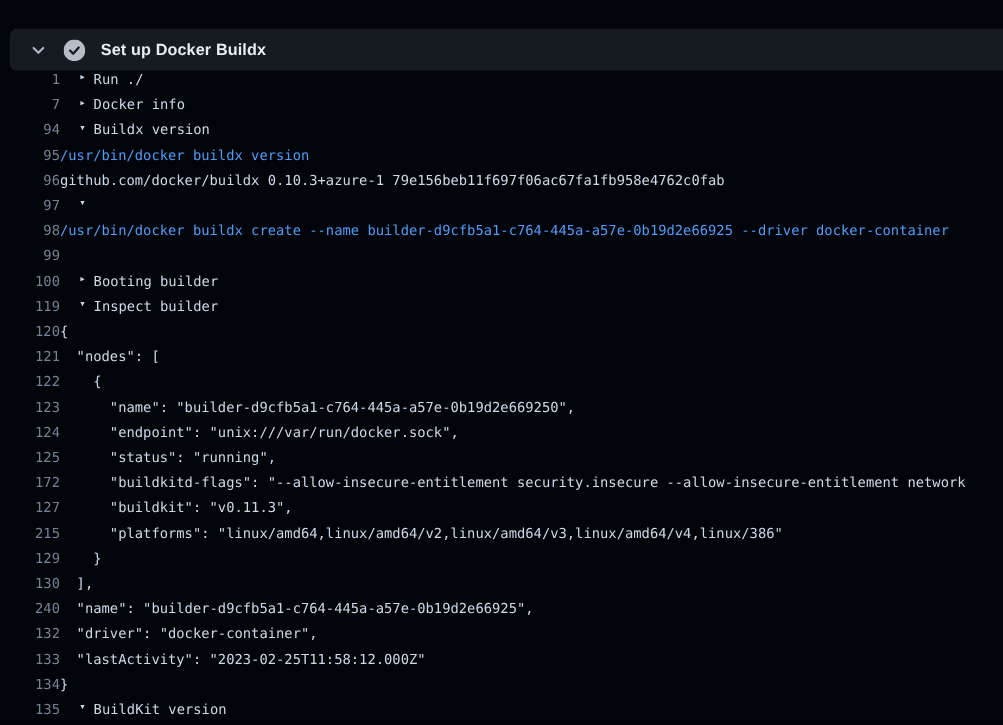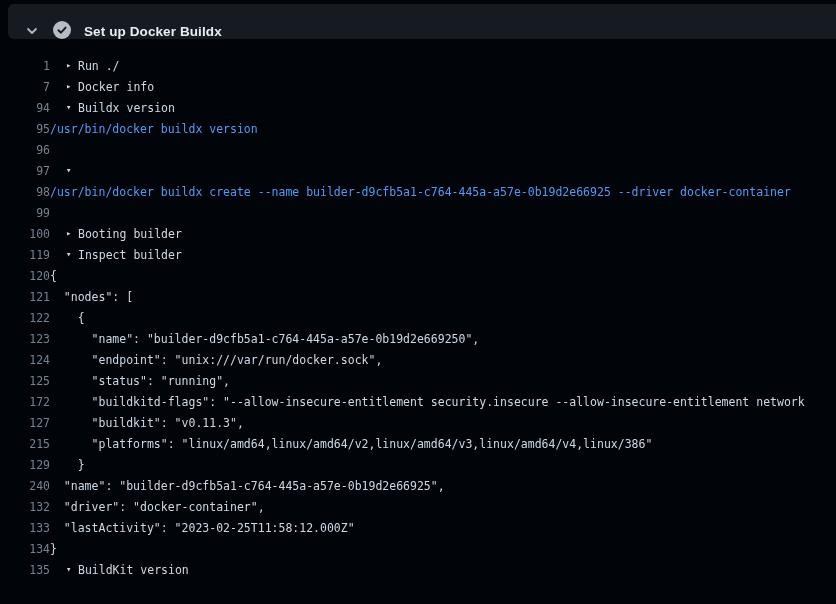--- a/index.html
+++ b/index.html
@@ -3,26 +3,26 @@
 <meta charset="utf-8">
 <style>
   * { margin: 0; padding: 0; box-sizing: border-box; }
   html, body { width: 836px; height: 604px; overflow: hidden; }
   body {
     background: #010409;
     font-family: "Liberation Sans", sans-serif;
   }
   .step-header {
     position: absolute;
-    left: 8px; top: 4px; right: 0;
+    left: 8px; top: 24px; right: 0;
     height: 35px;
     background: #161b22;
     border-radius: 6px 0 0 6px;
     display: flex;
-    align-items: flex-end;
+    align-items: center;
     padding-left: 16px;
     cursor: pointer;
   }
   .chev { display: inline-flex; width: 16px; height: 16px; align-items: center; justify-content: center; color: #afb8c1; }
   .status { display: inline-flex; margin-left: 13px; width: 18px; height: 18px; }
   .step-title {
     margin-left: 13px;
     color: #e6edf3;
     font-size: 13.5px;
     font-weight: 600;
@@ -80,35 +80,36 @@
     </svg>
   </span>
   <span class="step-title">Set up Docker Buildx</span>
 </div>
 
 <div class="log">
     <div class="row"><a class="num">1</a><span class="toggle">▸</span><span class="gtext">Run ./</span></div>
     <div class="row"><a class="num">7</a><span class="toggle">▸</span><span class="gtext">Docker info</span></div>
     <div class="row"><a class="num">94</a><span class="toggle">▾</span><span class="gtext">Buildx version</span></div>
     <div class="row"><a class="num">95</a><span class="ltext cmd">/usr/bin/docker buildx version</span></div>
-    <div class="row"><a class="num">96</a></div>
+    <div class="row"><a class="num">96</a><span class="ltext">github.com/docker/buildx 0.10.3+azure-1 79e156beb11f697f06ac67fa1fb958e4762c0fab</span></div>
     <div class="row"><a class="num">97</a><span class="toggle">▾</span></div>
     <div class="row"><a class="num">98</a><span class="ltext cmd">/usr/bin/docker buildx create --name builder-d9cfb5a1-c764-445a-a57e-0b19d2e66925 --driver docker-container</span></div>
     <div class="row"><a class="num">99</a></div>
     <div class="row"><a class="num">100</a><span class="toggle">▸</span><span class="gtext">Booting builder</span></div>
     <div class="row"><a class="num">119</a><span class="toggle">▾</span><span class="gtext">Inspect builder</span></div>
     <div class="row"><a class="num">120</a><span class="ltext">{</span></div>
     <div class="row"><a class="num">121</a><span class="ltext">  "nodes": [</span></div>
     <div class="row"><a class="num">122</a><span class="ltext">    {</span></div>
     <div class="row"><a class="num">123</a><span class="ltext">      "name": "builder-d9cfb5a1-c764-445a-a57e-0b19d2e669250",</span></div>
     <div class="row"><a class="num">124</a><span class="ltext">      "endpoint": "unix:///var/run/docker.sock",</span></div>
     <div class="row"><a class="num">125</a><span class="ltext">      "status": "running",</span></div>
     <div class="row"><a class="num">172</a><span class="ltext">      "buildkitd-flags": "--allow-insecure-entitlement security.insecure --allow-insecure-entitlement network</span></div>
     <div class="row"><a class="num">127</a><span class="ltext">      "buildkit": "v0.11.3",</span></div>
     <div class="row"><a class="num">215</a><span class="ltext">      "platforms": "linux/amd64,linux/amd64/v2,linux/amd64/v3,linux/amd64/v4,linux/386"</span></div>
     <div class="row"><a class="num">129</a><span class="ltext">    }</span></div>
+    <div class="row"><a class="num">130</a><span class="ltext">  ],</span></div>
     <div class="row"><a class="num">240</a><span class="ltext">  "name": "builder-d9cfb5a1-c764-445a-a57e-0b19d2e66925",</span></div>
     <div class="row"><a class="num">132</a><span class="ltext">  "driver": "docker-container",</span></div>
     <div class="row"><a class="num">133</a><span class="ltext">  "lastActivity": "2023-02-25T11:58:12.000Z"</span></div>
     <div class="row"><a class="num">134</a><span class="ltext">}</span></div>
     <div class="row"><a class="num">135</a><span class="toggle">▾</span><span class="gtext">BuildKit version</span></div>
     <div class="row"></div>
   </div>
 
 </body></html>

